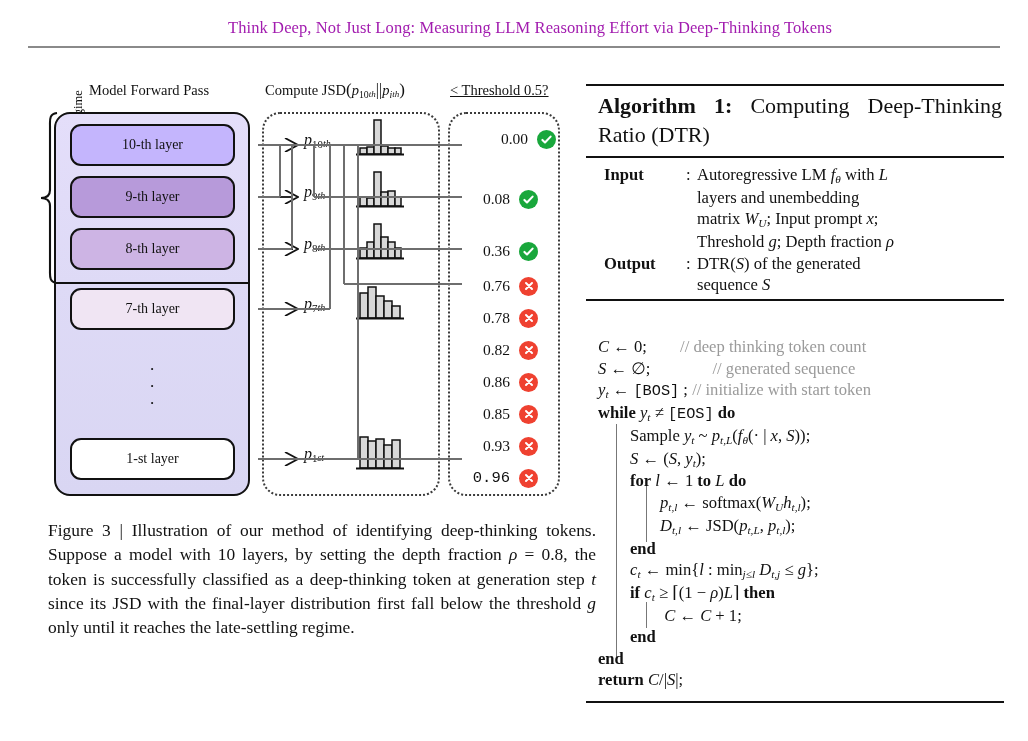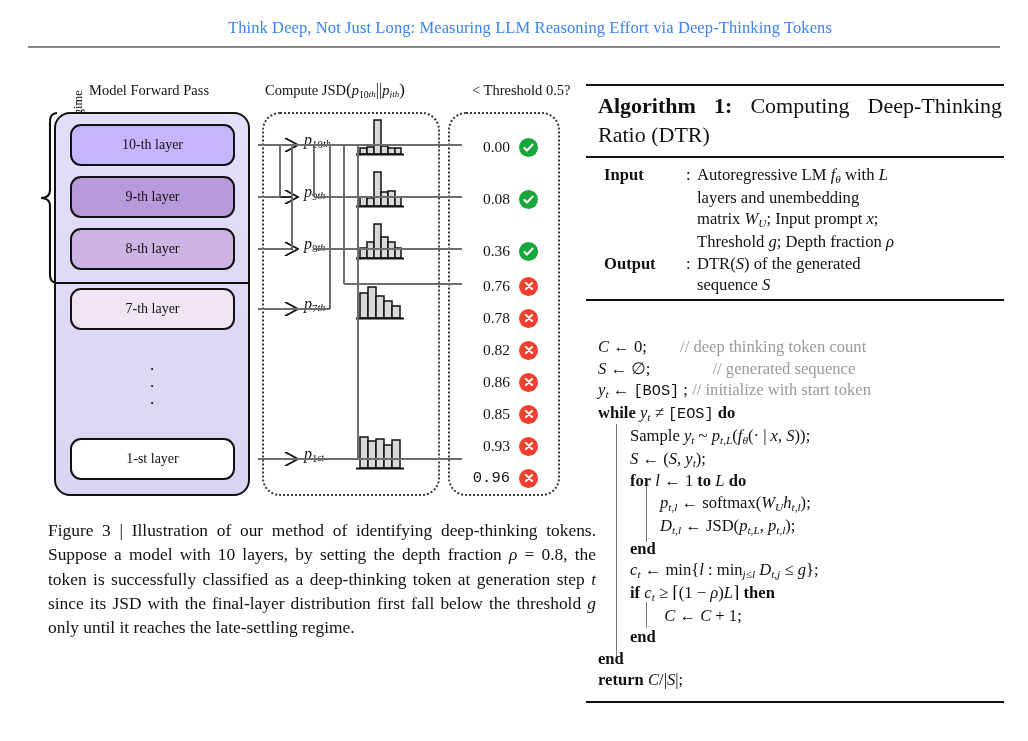--- a/index.html
+++ b/index.html
@@ -17,21 +17,21 @@
   
   .page-header {
     position: absolute;
     left: 0; top: 0; width: 1028px;
     text-align: center;
     padding-top: 18px;
   }
   .page-header .hdr-title {
     font-size: 16.5px;
     letter-spacing: .1px;
-    color: #3b82f6;
+    color: #a21caf;
     margin-left: 32px;
   }
   .header-rule {
     position: absolute;
     left: 28px; top: 46px;
     width: 972px; height: 0;
     border-top: 2.2px solid #8a8a8a;
   }
 
   
@@ -52,21 +52,21 @@
     left: 0; top: 26px; width: 556px; height: 22px;
   }
   .fig-heading {
     position: absolute;
     font-size: 14.5px;
     white-space: nowrap;
     color: #111;
   }
   .fig-heading.h1 { left: 65px;  top: 0; }
   .fig-heading.h2 { left: 241px; top: -2px; }
-  .fig-heading.h3 { left: 448px; top: 0; }
+  .fig-heading.h3 { left: 426px; top: 0; text-decoration: underline; }
 
   .mathvar { font-style: italic; font-family: "Liberation Serif", serif; }
   .sub { font-size: .68em; vertical-align: -.28em; text-align: right; }
   .supit { font-size: .62em; vertical-align: -.25em; font-style: italic; }
 
   
   .stack-outer {
     position: absolute;
     left: 30px; top: 56px;
     width: 196px; height: 384px;
@@ -428,21 +428,21 @@
         <line x1="96" y1="197" x2="168" y2="197"></line>
         <line x1="168" y1="197" x2="168" y2="33"></line>
         <line x1="182" y1="172" x2="300" y2="172"></line>
         <line x1="182" y1="172" x2="182" y2="33"></line>
 
         <line x1="96" y1="347" x2="300" y2="347"></line>
         <line x1="196" y1="347" x2="196" y2="33"></line>
       </g>
     </svg>
 
-    <div class="score-row" style="top:80px;">
+    <div class="score-row" style="top:72px;justify-content:flex-end;">
       <span class="score-val">0.00</span>
       <span class="badge pass">
         <svg width="13" height="13" viewBox="0 0 13 13">
             <path d="M2.4 6.9 L5 9.5 L10.6 3.6" fill="none" stroke="#fff" stroke-width="2.1" stroke-linecap="round" stroke-linejoin="round"></path>
           </svg>
       </span>
     </div>
     <div class="score-row" style="top:132px;">
       <span class="score-val">0.08</span>
       <span class="badge pass">

